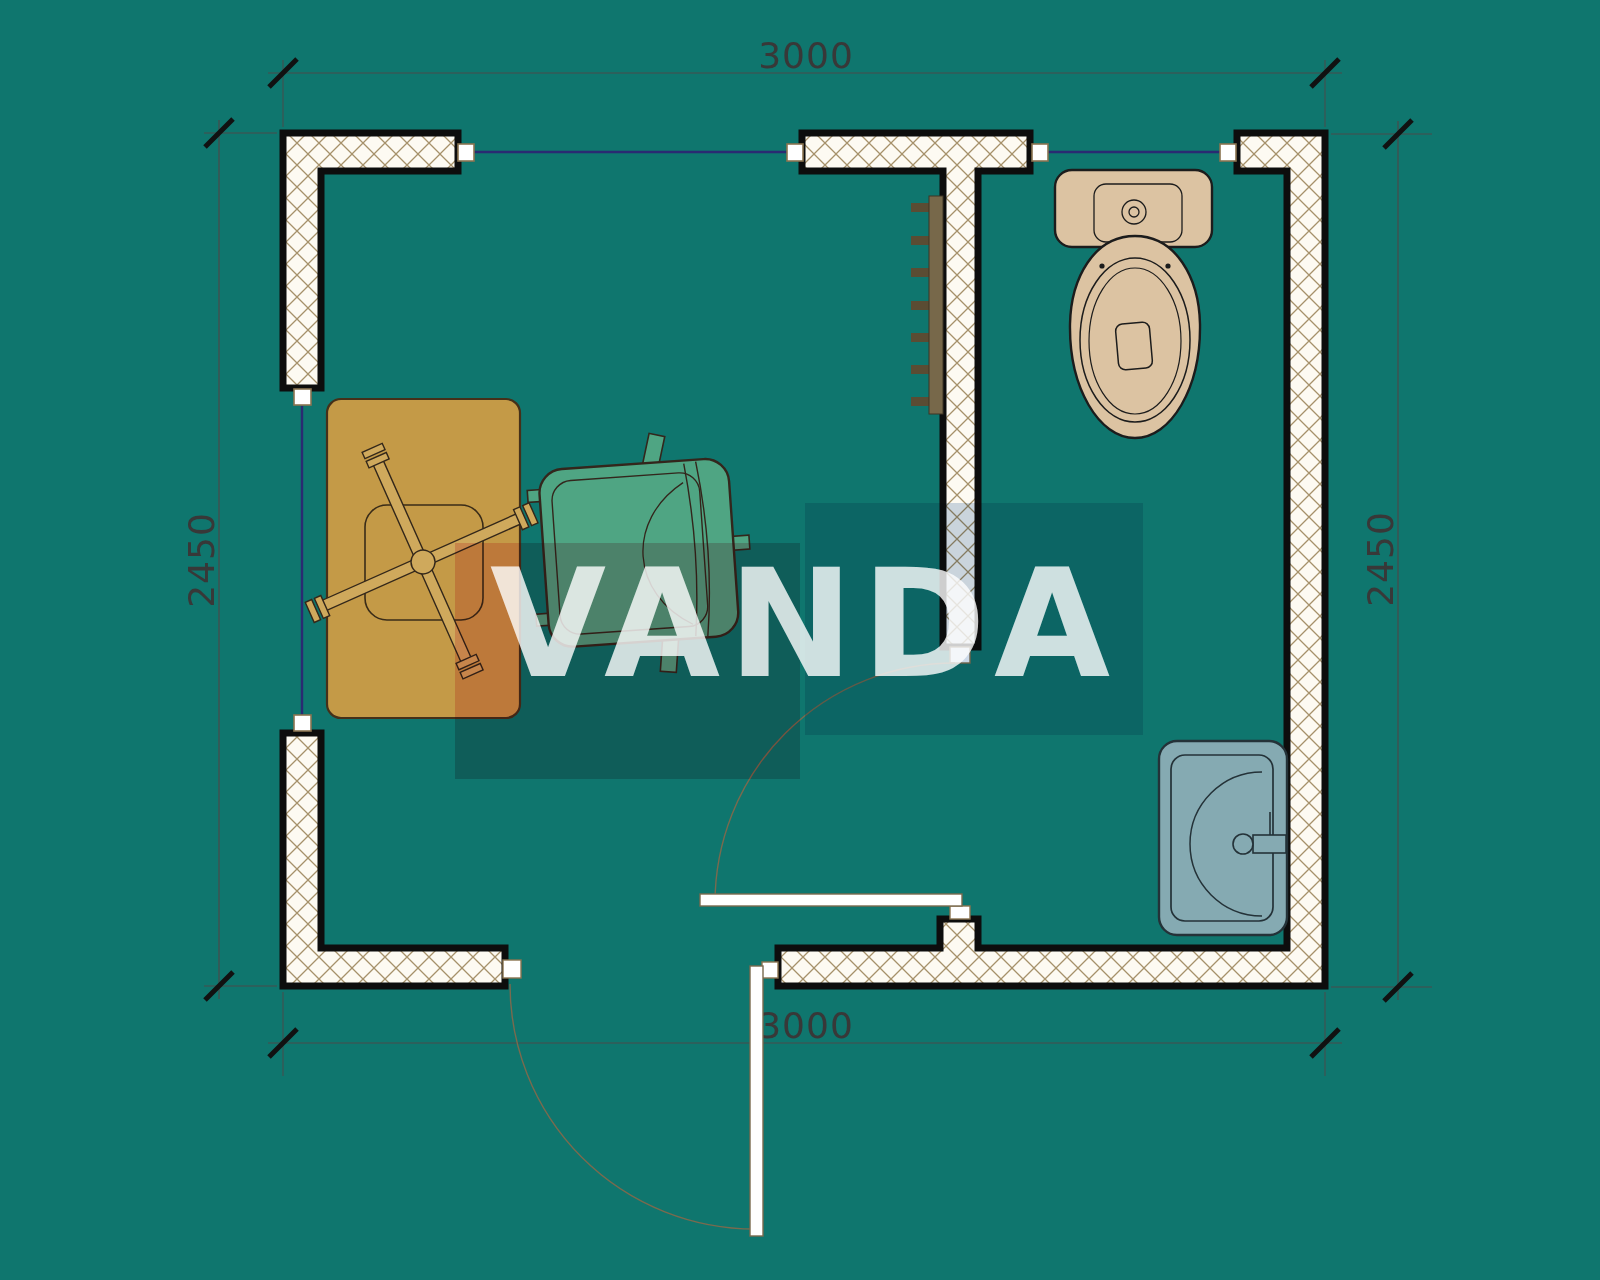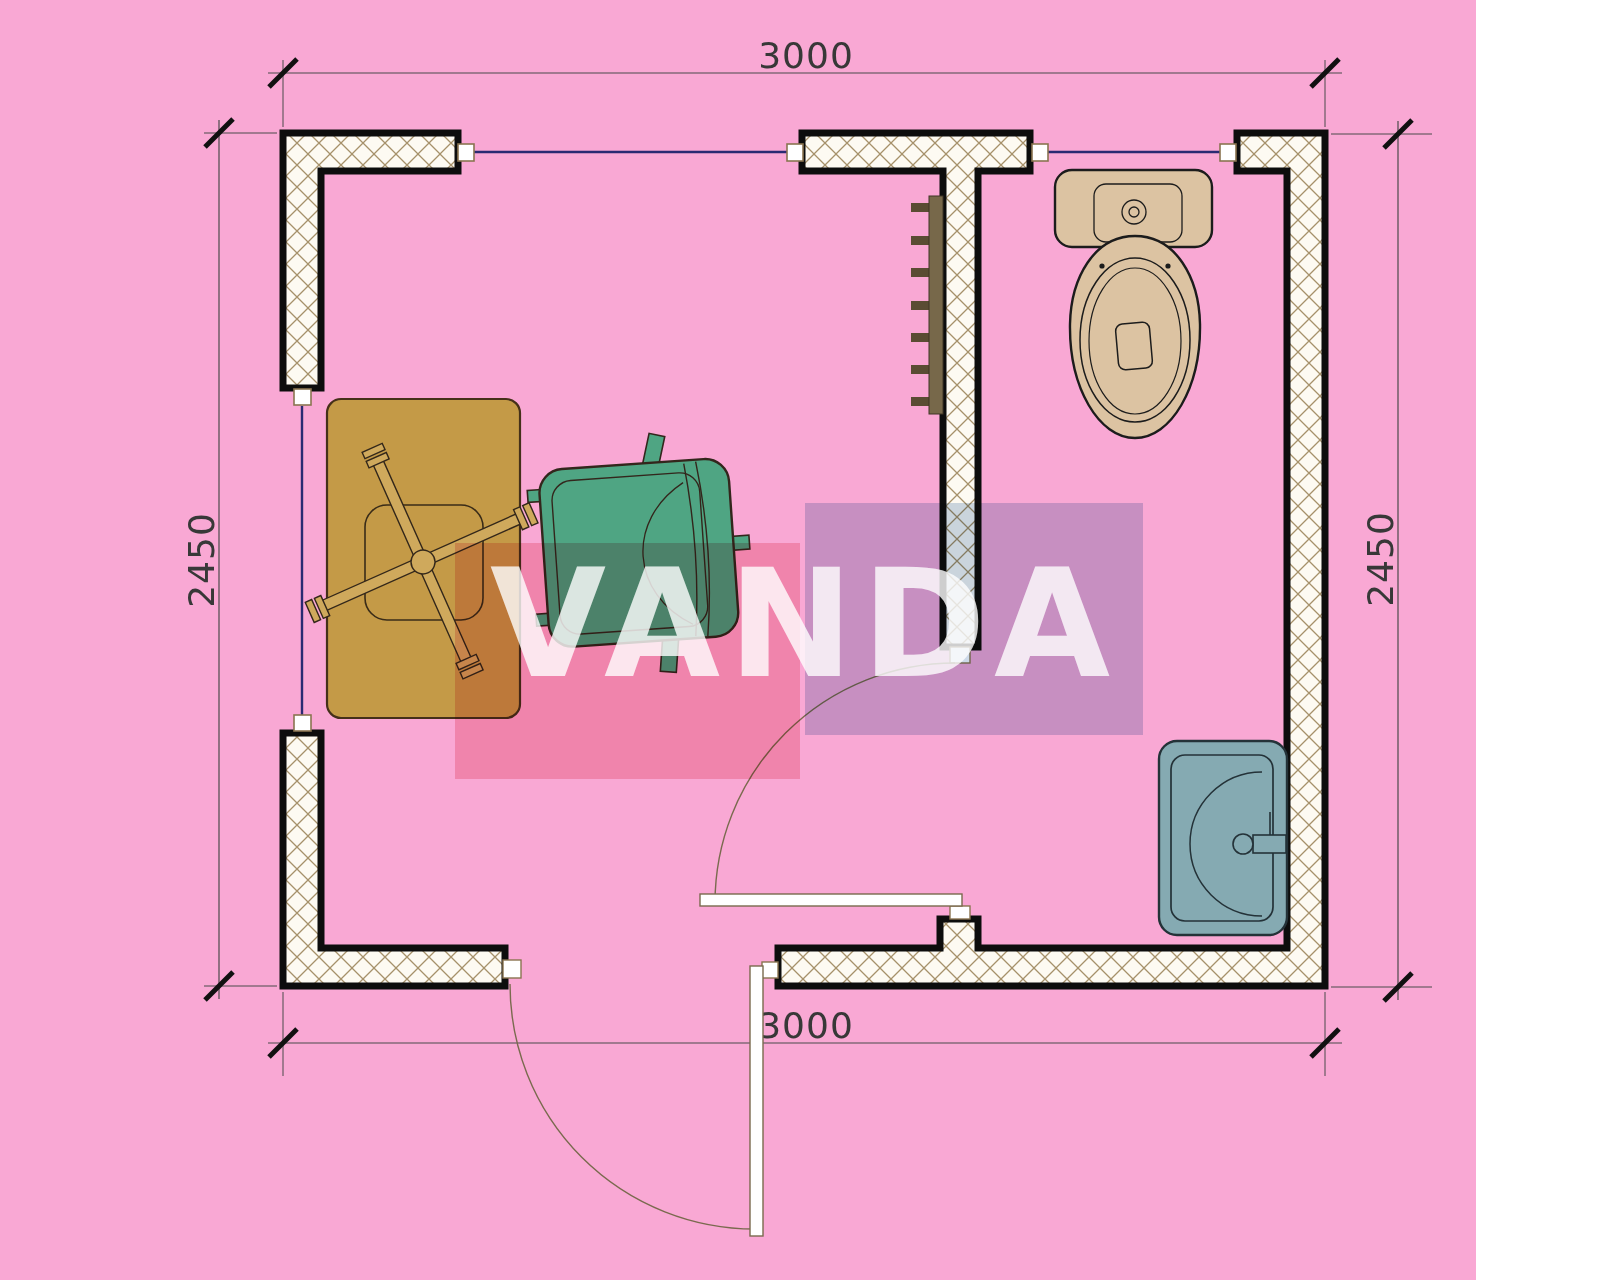--- a/index.html
+++ b/index.html
@@ -1,16 +1,16 @@
 <!DOCTYPE html>
 <html><head>
 <meta charset="utf-8">
 <style>
   html,body{margin:0;padding:0;background:#fff;}
-  #canvas{position:relative;width:1476px;height:1280px;background:#f9a8d4;overflow:hidden;
+  #canvas{position:relative;width:1600px;height:1280px;background:#0f766e;overflow:hidden;
           font-family:"DejaVu Sans", sans-serif;}
   svg{display:block;}
   text.dim{font-family:"DejaVu Sans", sans-serif;font-size:36px;fill:#383838;letter-spacing:1px;}
   text.wm{font-family:"DejaVu Sans", sans-serif;font-weight:bold;font-size:150px;letter-spacing:8px;opacity:.8;}
   .blend{mix-blend-mode:multiply;}
 </style>
 </head>
 <body>
 
 <div id="canvas">

